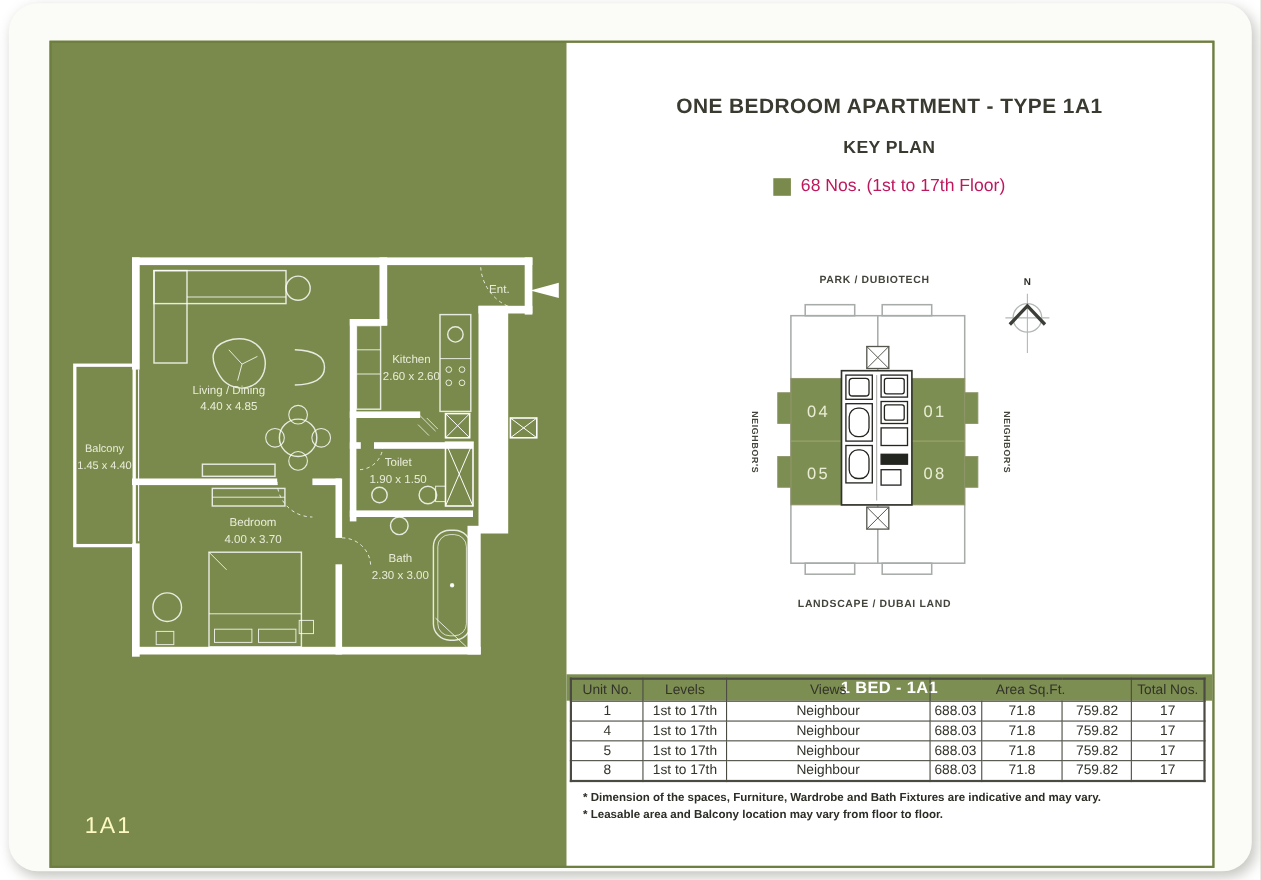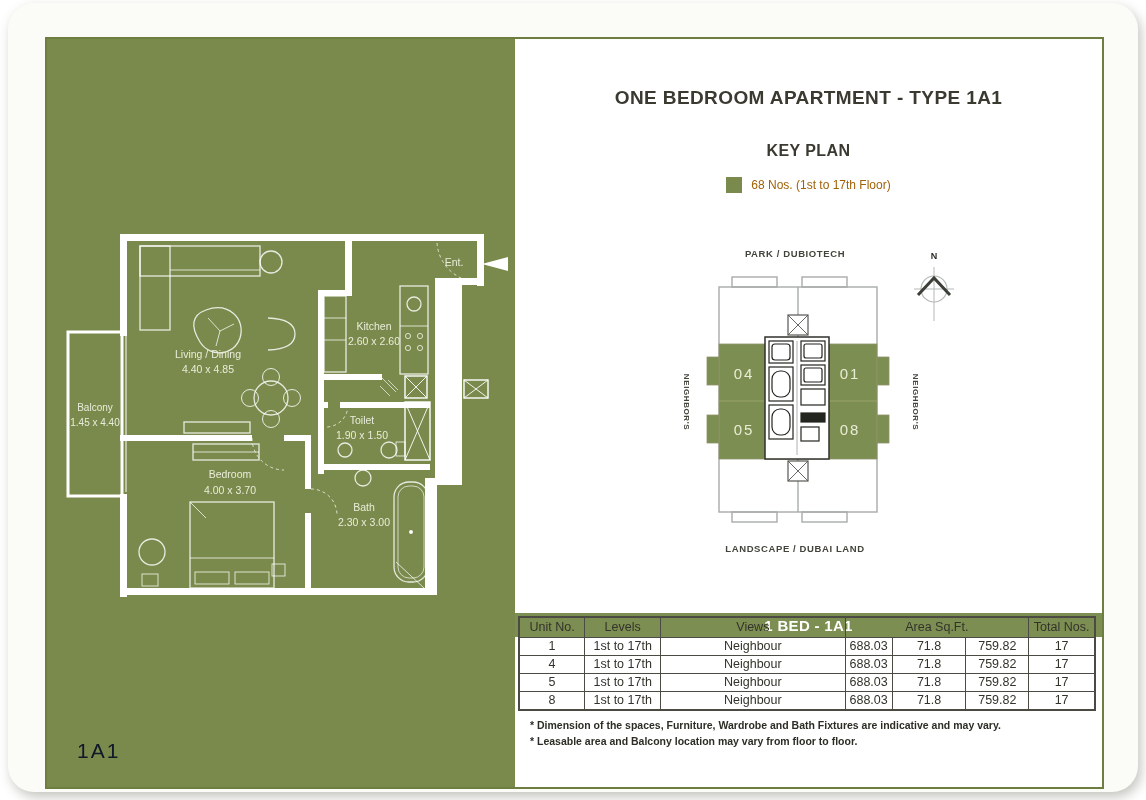--- a/index.html
+++ b/index.html
@@ -4,41 +4,41 @@
 <style>
   html,body{margin:0;padding:0;background:#ffffff;width:1146px;height:800px;
     font-family:"Liberation Sans", sans-serif; position:relative; overflow:hidden;}
   .card{position:absolute;left:8px;top:3px;width:1130px;height:789px;background:#fbfbf7;
     border-radius:26px;box-shadow:3px 5px 12px rgba(125,125,115,.45);}
   .frame{position:absolute;left:37px;top:34px;width:1059px;height:752px;background:#7a8a4c;
     border:2px solid #6e7e41;box-sizing:border-box;}
   .right-panel{position:absolute;left:468px;top:0;right:0;bottom:0;background:#ffffff;}
   .main-title{margin:0;padding-top:48px;text-align:center;font-size:19px;font-weight:bold;
     letter-spacing:.4px;color:#3a3a31;}
-  .sub-title{margin:16px;padding-top:17px;text-align:center;font-size:16px;font-weight:bold;
+  .sub-title{margin:0;padding-top:17px;text-align:center;font-size:16px;font-weight:bold;
     letter-spacing:.4px;color:#3a3a31;}
   .legend{margin-top:17px;display:flex;align-items:center;justify-content:center;gap:9px;
-    font-size:12px;color:#a16207;}
+    font-size:16px;color:#be185d;}
   .legend-swatch{width:16px;height:16px;background:#7a8a4c;flex:0 0 auto;}
   .keyplan-svg{position:absolute;left:147px;top:198px;width:310px;height:330px;}
   .band{position:absolute;left:0;right:0;top:553px;height:24px;background:#7d8e52;
     display:flex;align-items:center;justify-content:center;font-size:15px;font-weight:bold;
     color:#ffffff;letter-spacing:.3px;margin-top:21px;}
   .table-section{position:absolute;left:3px;right:6px;top:577px;}
   table{width:100%;border-collapse:collapse;border:2px solid #4b4b43;font-size:12.5px;
     color:#33332b;table-layout:fixed;}
   th,td{border:1px solid #4b4b43;text-align:center;padding:0 2px;height:17px;line-height:1.15;
     font-weight:normal;overflow:hidden;white-space:nowrap;}
   tr.hrow th{height:19px;}
   td.sum{border-left:none;border-right:none;border-bottom:none;border-top:1px solid #4b4b43;
     font-weight:bold;height:18px;}
   .footnotes{margin-top:7px;padding-left:12px;font-size:10.5px;font-weight:bold;
     color:#2d2d26;line-height:1.5;}
   .floorplan-svg{position:absolute;left:15px;top:191px;width:450px;height:390px;}
-  .plan-code{position:absolute;left:30px;top:700px;font-size:21px;color:#0f172a;
+  .plan-code{position:absolute;left:30px;top:700px;font-size:21px;color:#fef9c3;
     letter-spacing:2px;}
   svg text{font-family:"Liberation Sans", sans-serif;}
 </style>
 </head>
 <body>
 
 <div class="card">
   <div class="frame">
 
     <svg class="floorplan-svg" viewBox="0 0 450 390">

